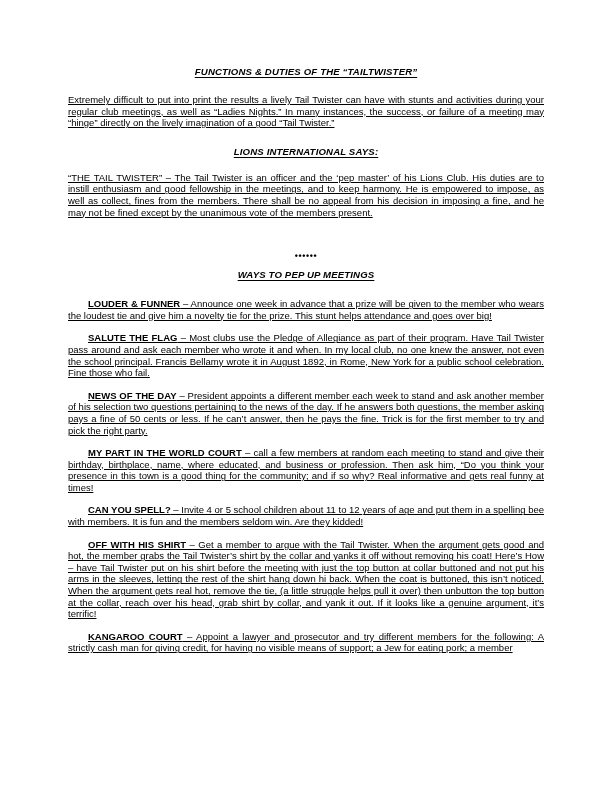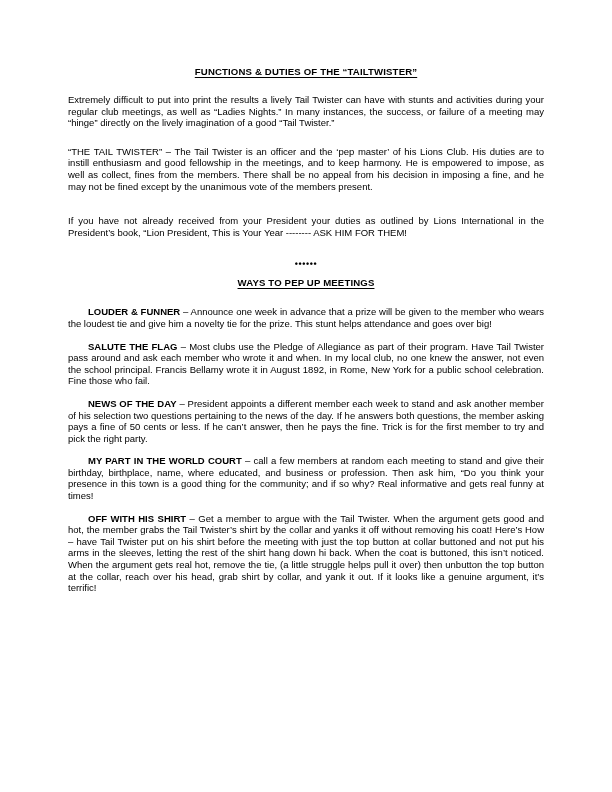--- a/index.html
+++ b/index.html
@@ -32,20 +32,21 @@
     text-align: center;
     font-weight: bold;
     font-size: 9.6px;
     letter-spacing: 0.15px;
     margin: 0;
     padding: 0;
   }
   .heading span.ul {
     text-decoration: underline;
     text-underline-offset: 1.5px;
+    font-style: italic;
   }
   .h-title { margin-bottom: 17px; }
   .h-lions { margin-top: 0; margin-bottom: 15px; }
   .h-ways  { margin-top: 0; margin-bottom: 18px; }
 
   .stars {
     text-align: center;
     font-size: 9px;
     font-weight: bold;
     letter-spacing: 0.6px;
@@ -54,20 +55,21 @@
   }
 
   
   p.para {
     margin: 0 0 11px 0;
     font-size: 9.5px;
     line-height: 11.6px;
     text-align: justify;
     text-justify: inter-word;
     hyphens: none;
+    text-decoration: underline;
   }
   .lead { font-weight: bold; padding-left: 20px; }
 
   .spacer-sm { height: 6px; }
   .spacer-md { height: 11px; }
 
   
   .entries p.para { margin-bottom: 11px; }
 </style>
 </head>
@@ -75,44 +77,46 @@
 
 <div class="page">
   <div class="doc-body">
 
     <h1 class="heading h-title"><span class="ul">FUNCTIONS &amp; DUTIES OF THE “TAILTWISTER”</span></h1>
 
     <p class="para">Extremely difficult to put into print the results a lively Tail Twister can have with stunts and activities during your regular club meetings, as well as “Ladies Nights.”  In many instances, the success, or failure of a meeting may “hinge” directly on the lively imagination of a good “Tail Twister.”</p>
 
     <div class="spacer-sm"></div>
 
+    <h2 class="heading h-lions"><span class="ul">LIONS INTERNATIONAL SAYS:</span></h2>
 
     <p class="para">“THE TAIL TWISTER” – The Tail Twister is an officer and the ‘pep master’ of his Lions Club.  His duties are to instill enthusiasm and good fellowship in the meetings, and to keep harmony.  He is empowered to impose, as well as collect, fines from the members.  There shall be no appeal from his decision in imposing a fine, and he may not be fined except by the unanimous vote of the members present.</p>
 
     <div class="spacer-sm"></div>
 
 
     <div class="spacer-sm"></div>
 
-    <p class="para">If you have not already received from your President your duties as outlined by Lions International in the President’s book, “Lion President, This is Your Year -------- ASK HIM FOR THEM!</p>
 
     <div class="spacer-md"></div>
 
     <div class="stars">••••••</div>
 
     <h2 class="heading h-ways"><span class="ul">WAYS TO PEP UP MEETINGS</span></h2>
 
     <div class="entries">
       <p class="para"><span class="lead">LOUDER &amp; FUNNER</span><span> – Announce one week in advance that a prize will be given to the member who wears the loudest tie and give him a novelty tie for the prize.  This stunt helps attendance and goes over big!</span></p>
 
       <p class="para"><span class="lead">SALUTE THE FLAG</span><span> – Most clubs use the Pledge of Allegiance as part of their program.  Have Tail Twister pass around and ask each member who wrote it and when.  In my local club, no one knew the answer, not even the school principal.  Francis Bellamy wrote it in August 1892, in Rome, New York for a public school celebration.  Fine those who fail.</span></p>
 
       <p class="para"><span class="lead">NEWS OF THE DAY</span><span> – President appoints a different member each week to stand and ask another member of his selection two questions pertaining to the news of the day.  If he answers both questions, the member asking pays a fine of 50 cents or less.  If he can’t answer, then he pays the fine.  Trick is for the first member to try and pick the right party.</span></p>
 
       <p class="para"><span class="lead">MY PART IN THE WORLD COURT</span><span> – call a few members at random each meeting to stand and give their birthday, birthplace, name, where educated, and business or profession.  Then ask him, “Do you think your presence in this town is a good thing for the community; and if so why?  Real informative and gets real funny at times!</span></p>
 
+      <p class="para"><span class="lead">CAN YOU SPELL?</span><span> – Invite 4 or 5 school children about 11 to 12 years of age and put them in a spelling bee with members.  It is fun and the members seldom win.  Are they kidded!</span></p>
 
       <p class="para"><span class="lead">OFF WITH HIS SHIRT</span><span> – Get a member to argue with the Tail Twister. When the argument gets good and hot, the member grabs the Tail Twister’s shirt by the collar and yanks it off without removing his coat! Here’s How – have Tail Twister put on his shirt before the meeting with just the top button at collar buttoned and not put his arms in the sleeves, letting the rest of the shirt hang down hi back.  When the coat is buttoned, this isn’t noticed.  When the argument gets real hot, remove the tie, (a little struggle helps pull it over) then unbutton the top button at the collar, reach over his head, grab shirt by collar, and yank it out.  If it looks like a genuine argument, it’s terrific!</span></p>
 
+      <p class="para"><span class="lead">KANGAROO COURT</span><span> – Appoint a lawyer and prosecutor and try different members for the following: A strictly cash man for giving credit, for having no visible means of support; a Jew for eating pork; a member</span></p>
     </div>
 
   </div>
 </div>
 
 </body></html>

